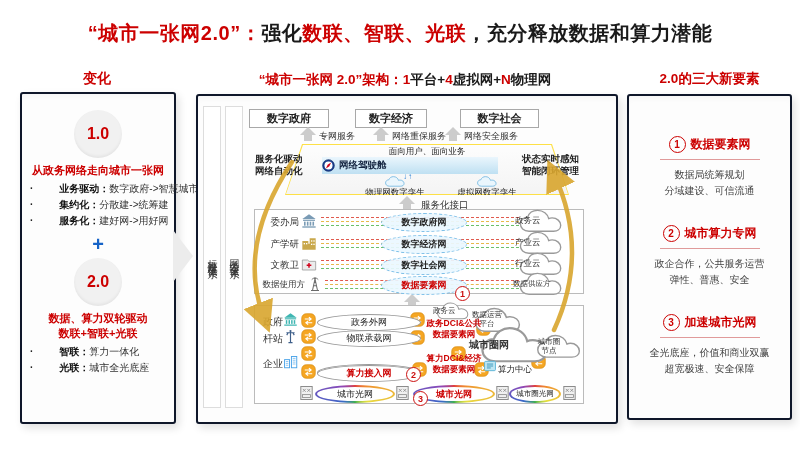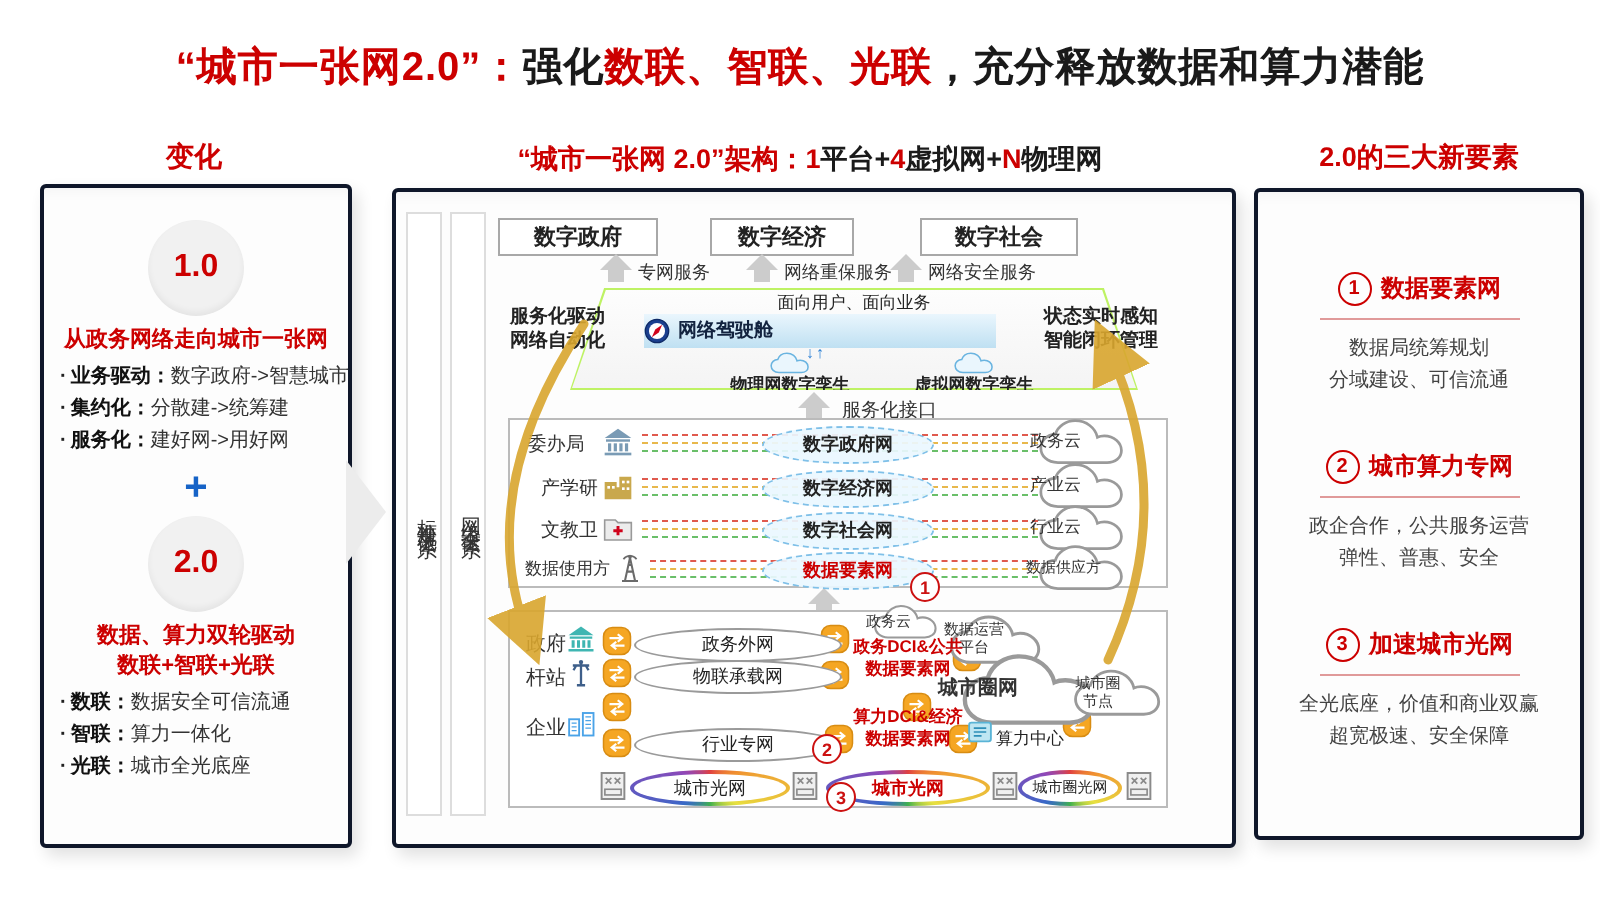--- a/index.html
+++ b/index.html
@@ -16,51 +16,51 @@
   .panel-title{position:absolute;text-align:center;color:#cc0000;font-weight:bold;font-size:14px;}
   
   .card-left{left:20px;top:92px;width:152px;height:328px;}
   .ver-circle{width:48px;height:48px;border-radius:50%;background:#f1f1f1;margin:0 auto;
     display:flex;align-items:center;justify-content:center;color:#cc0000;font-weight:bold;font-size:16px;
     box-shadow:inset 0 -2px 3px rgba(0,0,0,.05);}
   .lh{color:#cc0000;font-weight:bold;font-size:11px;text-align:center;line-height:1.3;}
   .bullets{padding:4px 6px 0 8px;}
   .b{font-size:10px;line-height:1.6;display:flex;}
   .b::before{content:"·";font-weight:bold;margin-right:2px;}
-  .bl{font-weight:bold;color:#111;white-space:nowrap;}
+  .bl{font-weight:bold;color:#111;white-space:nowrap;margin-left:24px;}
   .bt{color:#333;white-space:nowrap;}
   .plus{color:#1663c7;font-size:20px;font-weight:bold;text-align:center;line-height:1;margin:5px 0 4px 0;}
   
   .chev{position:absolute;width:0;height:0;border-top:26px solid transparent;
     border-bottom:26px solid transparent;border-left:20px solid #ececec;}
   
   .arch-title{position:absolute;left:196px;top:71px;width:418px;text-align:center;
     font-size:13.5px;font-weight:bold;}
   .card-center{left:196px;top:94px;width:418px;height:326px;}
   .vbar{position:absolute;top:10px;height:300px;width:16px;background:#fff;border:1px solid #ddd;
     display:flex;align-items:center;justify-content:center;writing-mode:vertical-rl;
     text-orientation:upright;font-size:10px;letter-spacing:2px;color:#333;}
   .tbox{position:absolute;height:17px;border:1px solid #a8a8a8;background:#fff;
     display:flex;align-items:center;justify-content:center;font-size:11px;font-weight:600;color:#222;}
   .block-arrow{position:absolute;width:16px;}
   .block-arrow .head{width:0;height:0;border-left:8px solid transparent;border-right:8px solid transparent;
     border-bottom:8px solid #ccc;}
   .block-arrow .stem{width:8px;height:6px;background:#ccc;margin:0 auto;}
   .svc-label{position:absolute;font-size:9px;color:#333;white-space:nowrap;}
   .platform{position:absolute;left:87px;top:48px;width:284px;height:51px;
-    clip-path:polygon(6% 0,94% 0,100% 100%,0 100%);background:#bef264;}
+    clip-path:polygon(6% 0,94% 0,100% 100%,0 100%);background:#fde047;}
   .platform-in{position:absolute;inset:1px;clip-path:polygon(6% 0,94% 0,100% 100%,0 100%);
     background:linear-gradient(#fdfdfd,#f4f4f4);}
   .pf-top{position:absolute;left:0;top:2px;width:100%;text-align:center;font-size:8.5px;color:#222;}
   .pf-band{position:absolute;left:37px;top:13px;width:176px;height:17px;
     background:linear-gradient(#eaf6fd,#bfe0f2);display:flex;align-items:center;justify-content:flex-start;gap:4px;}
   .pf-band span{font-size:9.5px;font-weight:bold;color:#13233f;}
   .updown{position:absolute;left:118px;top:28px;font-size:8px;color:#2a7fd4;font-weight:bold;letter-spacing:1px;}
   .twin{position:absolute;top:32px;width:100px;text-align:center;}
-  .twin .tl{font-size:8.5px;color:#222;white-space:nowrap;font-weight:bold;}
+  .twin .tl{font-size:8.5px;color:#222;white-space:nowrap;}
   .note{position:absolute;font-size:9.5px;font-weight:600;color:#222;line-height:1.3;text-align:center;white-space:nowrap;}
   .dgbox{position:absolute;left:56px;width:328px;background:#fff;border:1px solid #bbb;}
   .cnum{position:absolute;width:13px;height:13px;border:1.5px solid #cc1111;border-radius:50%;
     background:#fff;color:#cc1111;font-weight:bold;font-size:9px;display:flex;align-items:center;
     justify-content:center;z-index:6;}
   
   .actor{position:absolute;font-size:9.5px;color:#333;text-align:right;white-space:nowrap;}
   .dl{position:absolute;height:0;border-top:1.5px dashed #e05a4e;}
   .dl.y{border-top-color:#e8b84b;}
   .dl.g{border-top-color:#6abf69;}
@@ -189,24 +189,20 @@
     <div class="plus">+</div>
     <div class="ver-circle">
         <span>2.0</span>
       </div>
     <div class="lh" style="margin-top:5px;">
         <div>数据、算力双轮驱动</div>
         <div>数联+智联+光联</div>
       </div>
     <div class="bullets">
       <div class="b">
-          <span class="bl">数联：</span>
-          <span class="bt">数据安全可信流通</span>
-        </div>
-      <div class="b">
           <span class="bl">智联：</span>
           <span class="bt">算力一体化</span>
         </div>
       <div class="b">
           <span class="bl">光联：</span>
           <span class="bt">城市全光底座</span>
         </div>
     </div>
   </div>
 
@@ -284,21 +280,21 @@
       </div>
 
     <div class="block-arrow" style="left:201px;top:100px;">
         <div class="head"></div>
         <div class="stem"></div>
       </div>
     <div class="svc-label" style="left:223px;top:103px;font-size:9.5px;">服务化接口</div>
 
     <div class="dgbox" style="top:113px;height:83px;">
 
-      <div class="actor" style="left:2px;top:6px;width:42px;text-align:center;">委办局</div>
+      <div class="actor" style="left:2px;top:6px;width:42px;">委办局</div>
       <svg class="icon16" style="left:46px;top:3px;color:#7a9bb5;">
           <use href="#sym-bank" fill="currentColor"></use>
         </svg>
       <div class="dl" style="left:66px;top:7px;width:198px;"></div>
       <div class="dl y" style="left:66px;top:11px;width:198px;"></div>
       <div class="dl g" style="left:66px;top:15px;width:198px;"></div>
       <div class="pill" style="left:126px;top:2.5px;width:84px;height:17px;">数字政府网</div>
       <div class="cloudw" style="left:260px;top:-1px;width:52px;height:24px;">
           <svg>
             <use href="#sym-cloud"></use>
@@ -382,20 +378,21 @@
       <svg class="icon15" style="left:46px;top:40px;">
           <use href="#sym-router"></use>
         </svg>
       <svg class="icon15" style="left:46px;top:58px;">
           <use href="#sym-router"></use>
         </svg>
 
       <div class="pe" style="left:62px;top:7.5px;width:102px;height:15px;">政务外网</div>
       <div class="pe" style="left:62px;top:23.5px;width:102px;height:15px;">物联承载网</div>
       <div class="pe" style="left:62px;top:58px;width:102px;height:15px;">行业专网</div>
+      <div class="pe" style="left:62px;top:58.5px;width:102px;height:15px;color:#cc0000;font-weight:bold;">算力接入网</div>
 
       <svg class="icon15" style="left:155px;top:6px;">
           <use href="#sym-router"></use>
         </svg>
       <svg class="icon15" style="left:155px;top:24px;">
           <use href="#sym-router"></use>
         </svg>
       <svg class="icon15" style="left:196px;top:40px;">
           <use href="#sym-router"></use>
         </svg>

